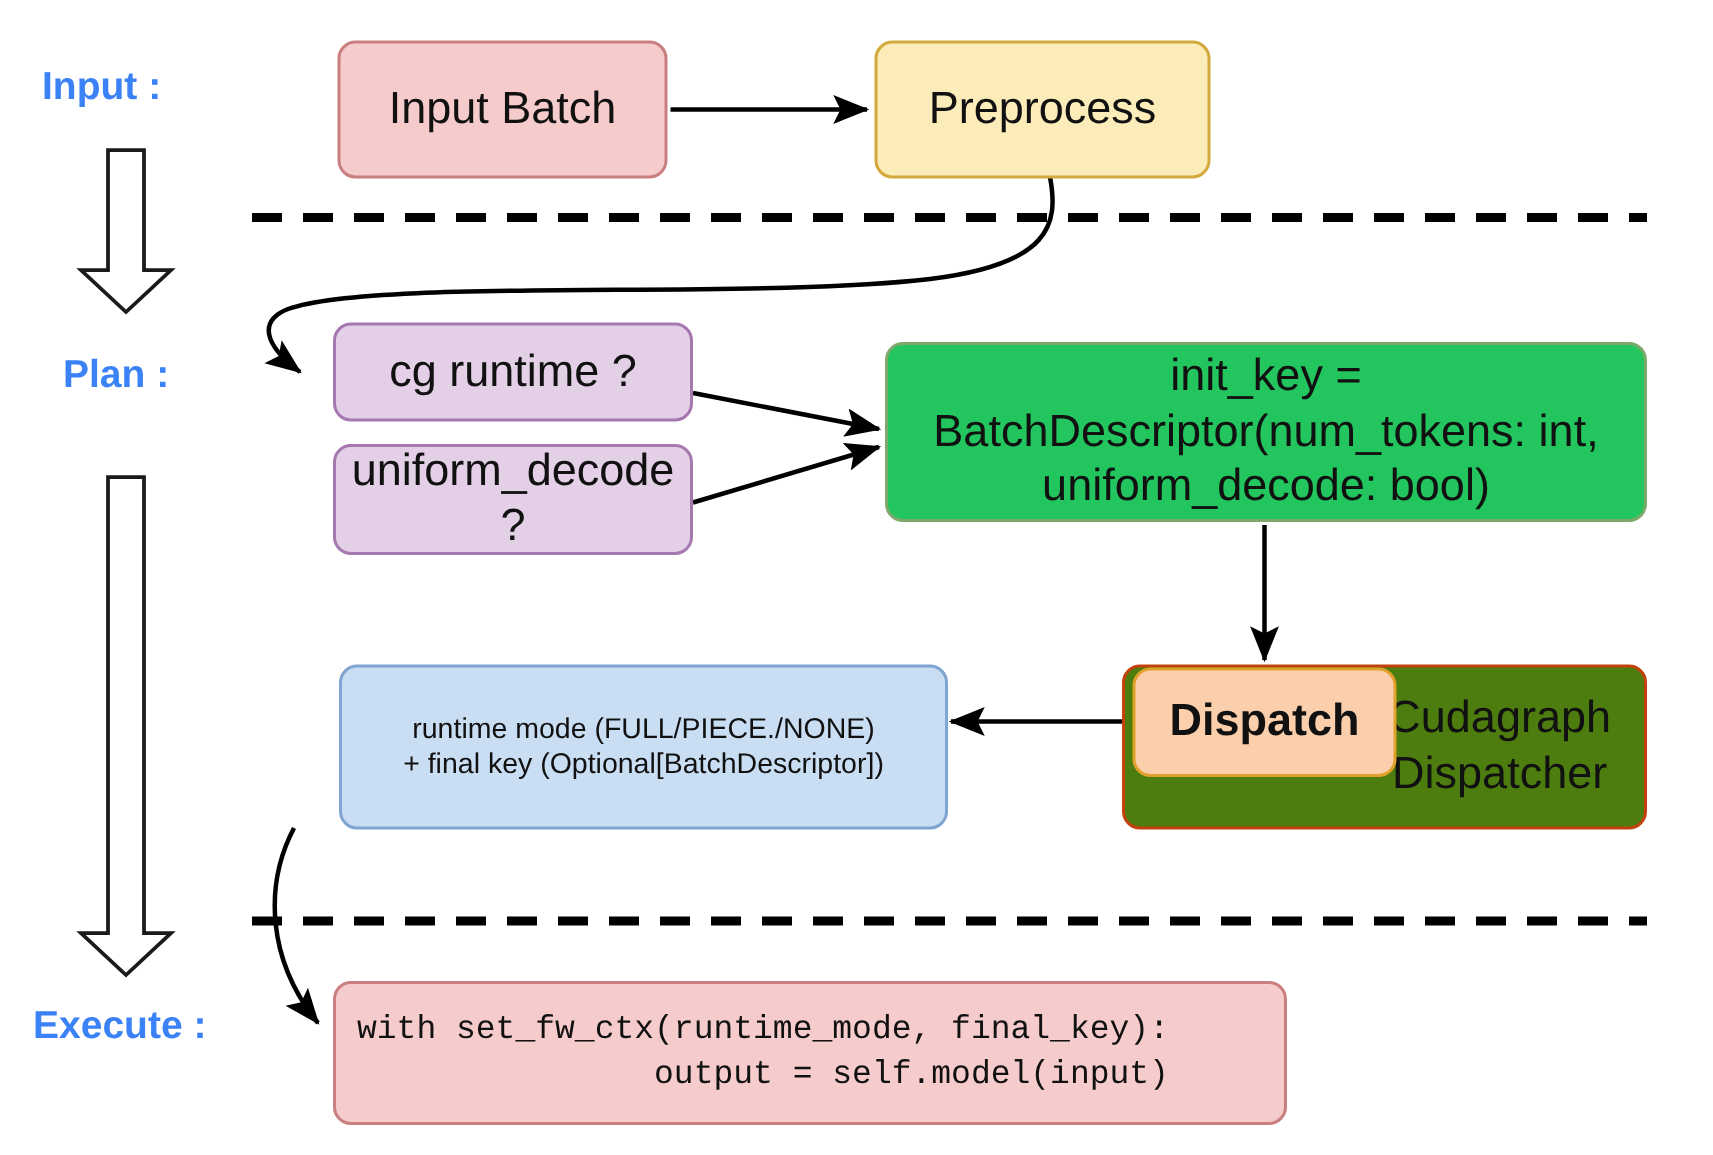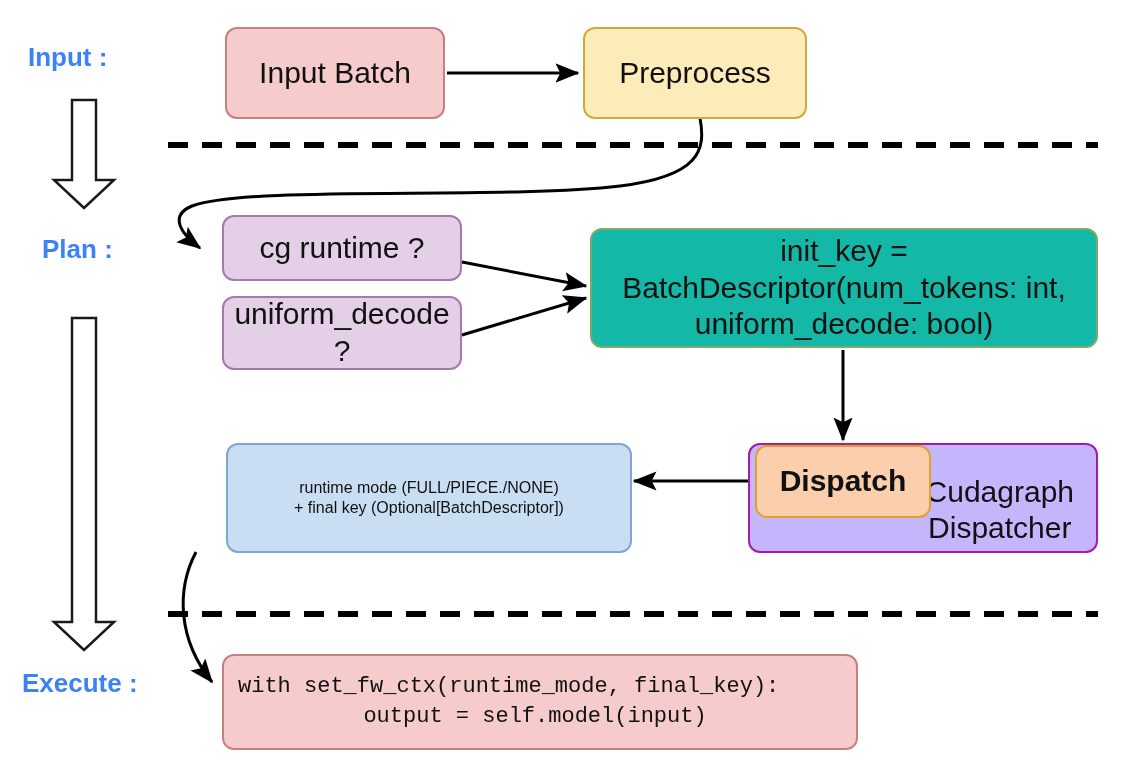--- a/index.html
+++ b/index.html
@@ -31,31 +31,31 @@
     text-align:center;
     font-size:30px;
     color:#111;
     line-height:1.22;
     padding:4px 10px;
   }
   .node.code{
     font-family:"Liberation Mono","DejaVu Sans Mono",monospace;
     font-size:22px;
     justify-content:flex-start;
-    text-align:center;
+    text-align:right;
     white-space:pre;
     line-height:1.35;
     padding:10px 14px;
   }
 
   .n-pink   {background:#f5cbcb;border:2px solid #c97f7f;}
   .n-yellow {background:#fcecb9;border:2px solid #d4a93b;}
   .n-purple {background:#e3cfe6;border:2px solid #a678b0;}
-  .n-green  {background:#14b8a6;border:2px solid #7fa96a;}
-  .n-orange-outer{background:#c4b5fd;border:2px solid #a21caf;align-items:flex-end;}
+  .n-green  {background:#22c55e;border:2px solid #7fa96a;}
+  .n-orange-outer{background:#4d7c0f;border:2px solid #c2410c;}
   .n-orange-inner{background:#fbcfac;border:2px solid #e0a12a;}
   .n-blue   {background:#c9ddf3;border:2px solid #7fa5d0;}
 
   .node-text{pointer-events:none;}
 </style>
 </head>
 <body>
 
 <div id="stage">
 
@@ -117,21 +117,21 @@
               white-space:pre-line;justify-content:flex-end;padding-right:22px;">
     <span class="node-text">Cudagraph
 Dispatcher</span>
   </div>
 
   <div class="node n-orange-inner" style="left:755px;top:445px;width:176px;height:73px;font-weight:bold;">
     <span class="node-text">Dispatch</span>
   </div>
 
   <div class="node n-blue" style="left:226px;top:443px;width:406px;height:110px;
-              white-space:pre-line;font-size:16px;">
+              white-space:pre-line;font-size:19px;">
     <span class="node-text">runtime mode (FULL/PIECE./NONE)
 + final key (Optional[BatchDescriptor])</span>
   </div>
 
   <div class="node code n-pink" style="left:222px;top:654px;width:636px;height:96px;">
     <span class="node-text">with set_fw_ctx(runtime_mode, final_key):
     output = self.model(input)</span>
   </div>
 
 </div>

